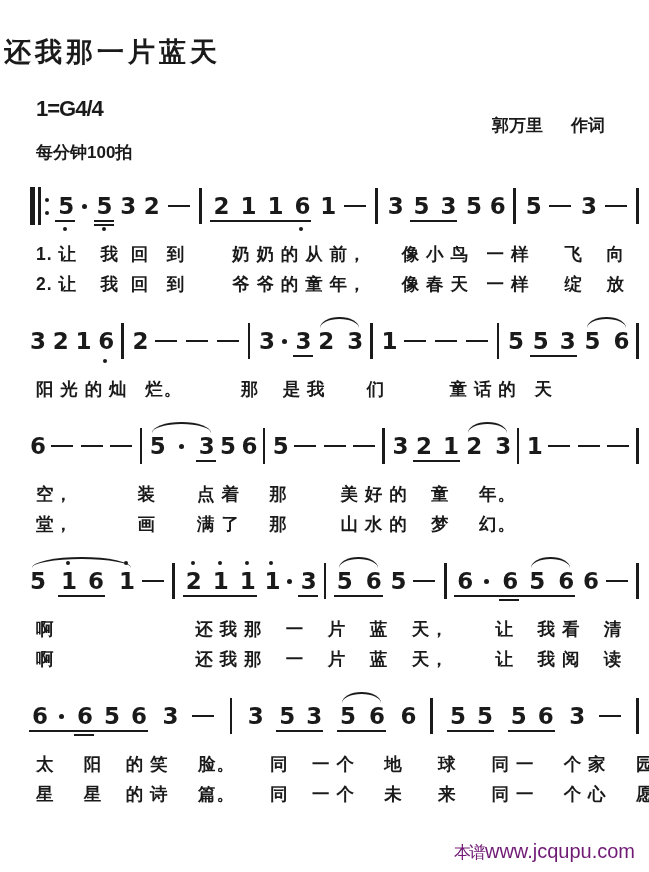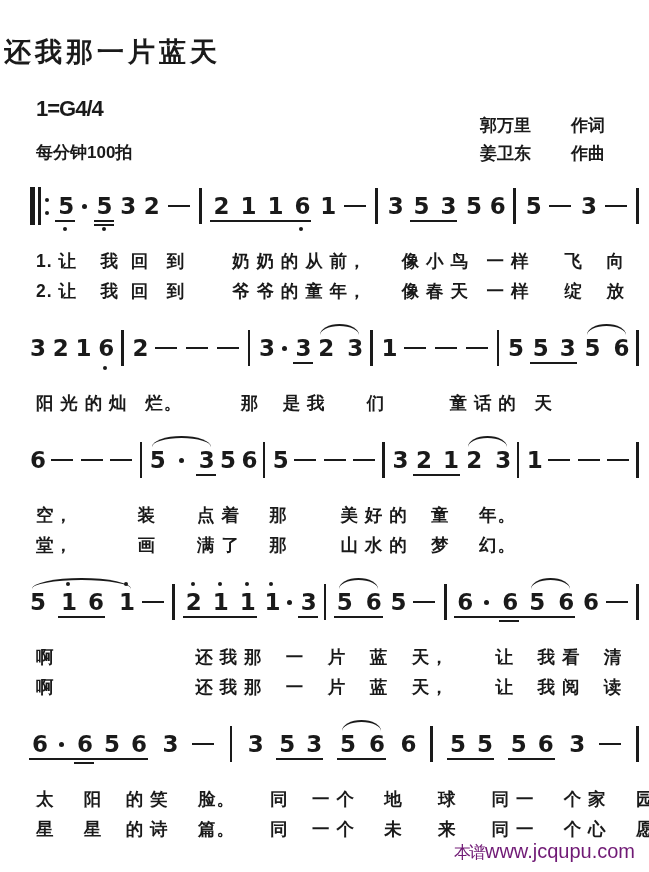--- a/index.html
+++ b/index.html
@@ -14,21 +14,21 @@
   }
   .title{
     margin:4px;padding-top:30px;
     text-align:left;
     font-size:27px;font-weight:bold;letter-spacing:4px;
   }
   .meta{position:relative;height:76px;margin:26px 36px 4px 36px;}
   .key{position:absolute;left:0;top:0;font-size:22px;font-weight:bold;letter-spacing:-1px;}
   .tempo{position:absolute;left:0;bottom:8px;font-size:17px;font-weight:bold;}
   .credits{position:absolute;right:8px;top:16px;font-size:17px;font-weight:bold;line-height:28px;}
-  .credit-row{display:flex;gap:40px;}
+  .credit-row{display:flex;gap:28px;}
 
   #score{margin:10px 10px 0 30px;}
   .system{margin-bottom:18px;}
   .notes-row{
     display:flex;justify-content:space-between;align-items:center;
     height:48px;
   }
   .note{position:relative;display:inline-block;width:14px;height:24px;line-height:24px;
         text-align:center;font-size:23px;font-weight:bold;font-family:"DejaVu Sans","Liberation Sans",sans-serif;}
   .ul{position:absolute;left:-3px;right:-3px;height:0;border-bottom:2.4px solid #1a1a1a;}
@@ -40,21 +40,21 @@
   .beam::after{content:"";position:absolute;left:-1px;right:-1px;bottom:-4px;border-bottom:2.4px solid #1a1a1a;}
   .slurw{position:relative;display:inline-flex;gap:15px;align-items:center;}
   .slurw::before{content:"";position:absolute;top:-12px;left:2px;right:2px;height:9px;
                  border-top:2.2px solid #1a1a1a;border-radius:50% 50% 0 0 / 100% 100% 0 0;}
   .rep{display:inline-flex;align-items:center;gap:3px;height:38px;}
   .rep-thick{width:5px;height:100%;background:#1a1a1a;}
   .rep-thin{width:2.5px;height:100%;background:#1a1a1a;}
   .rep-dots{display:flex;flex-direction:column;gap:9px;margin-left:1px;}
   .rep-dots i{width:4px;height:4px;border-radius:50%;background:#1a1a1a;}
 
-  .verses{margin-top:16px;padding-left:6px;}
+  .verses{margin-top:9px;padding-left:6px;}
   .verse{white-space:pre;font-size:17.5px;font-weight:bold;line-height:30px;letter-spacing:1px;}
 
   .watermark{
     position:absolute;right:14px;bottom:8px;
     font-size:20px;color:#701a75;letter-spacing:0;
   }
   .watermark .wm-prefix{font-size:17px;letter-spacing:-2px;margin-right:1px;}
 </style>
 </head>
 <body>
@@ -64,24 +64,20 @@
   <h1 class="title">还我那一片蓝天</h1>
 
   <div class="meta">
     <div class="key">1=G4/4</div>
     <div class="tempo">每分钟100拍</div>
     <div class="credits">
       <div class="credit-row">
         <span>郭万里</span>
         <span>作词</span>
       </div>
-      <div class="credit-row">
-        <span>姜卫东</span>
-        <span>作曲</span>
-      </div>
     </div>
   </div>
 
   <div id="score">
       <div class="system">
         <div class="notes-row">
           <span class="rep">
             <span class="rep-thick"></span>
             <span class="rep-thin"></span>
             <span class="rep-dots">

